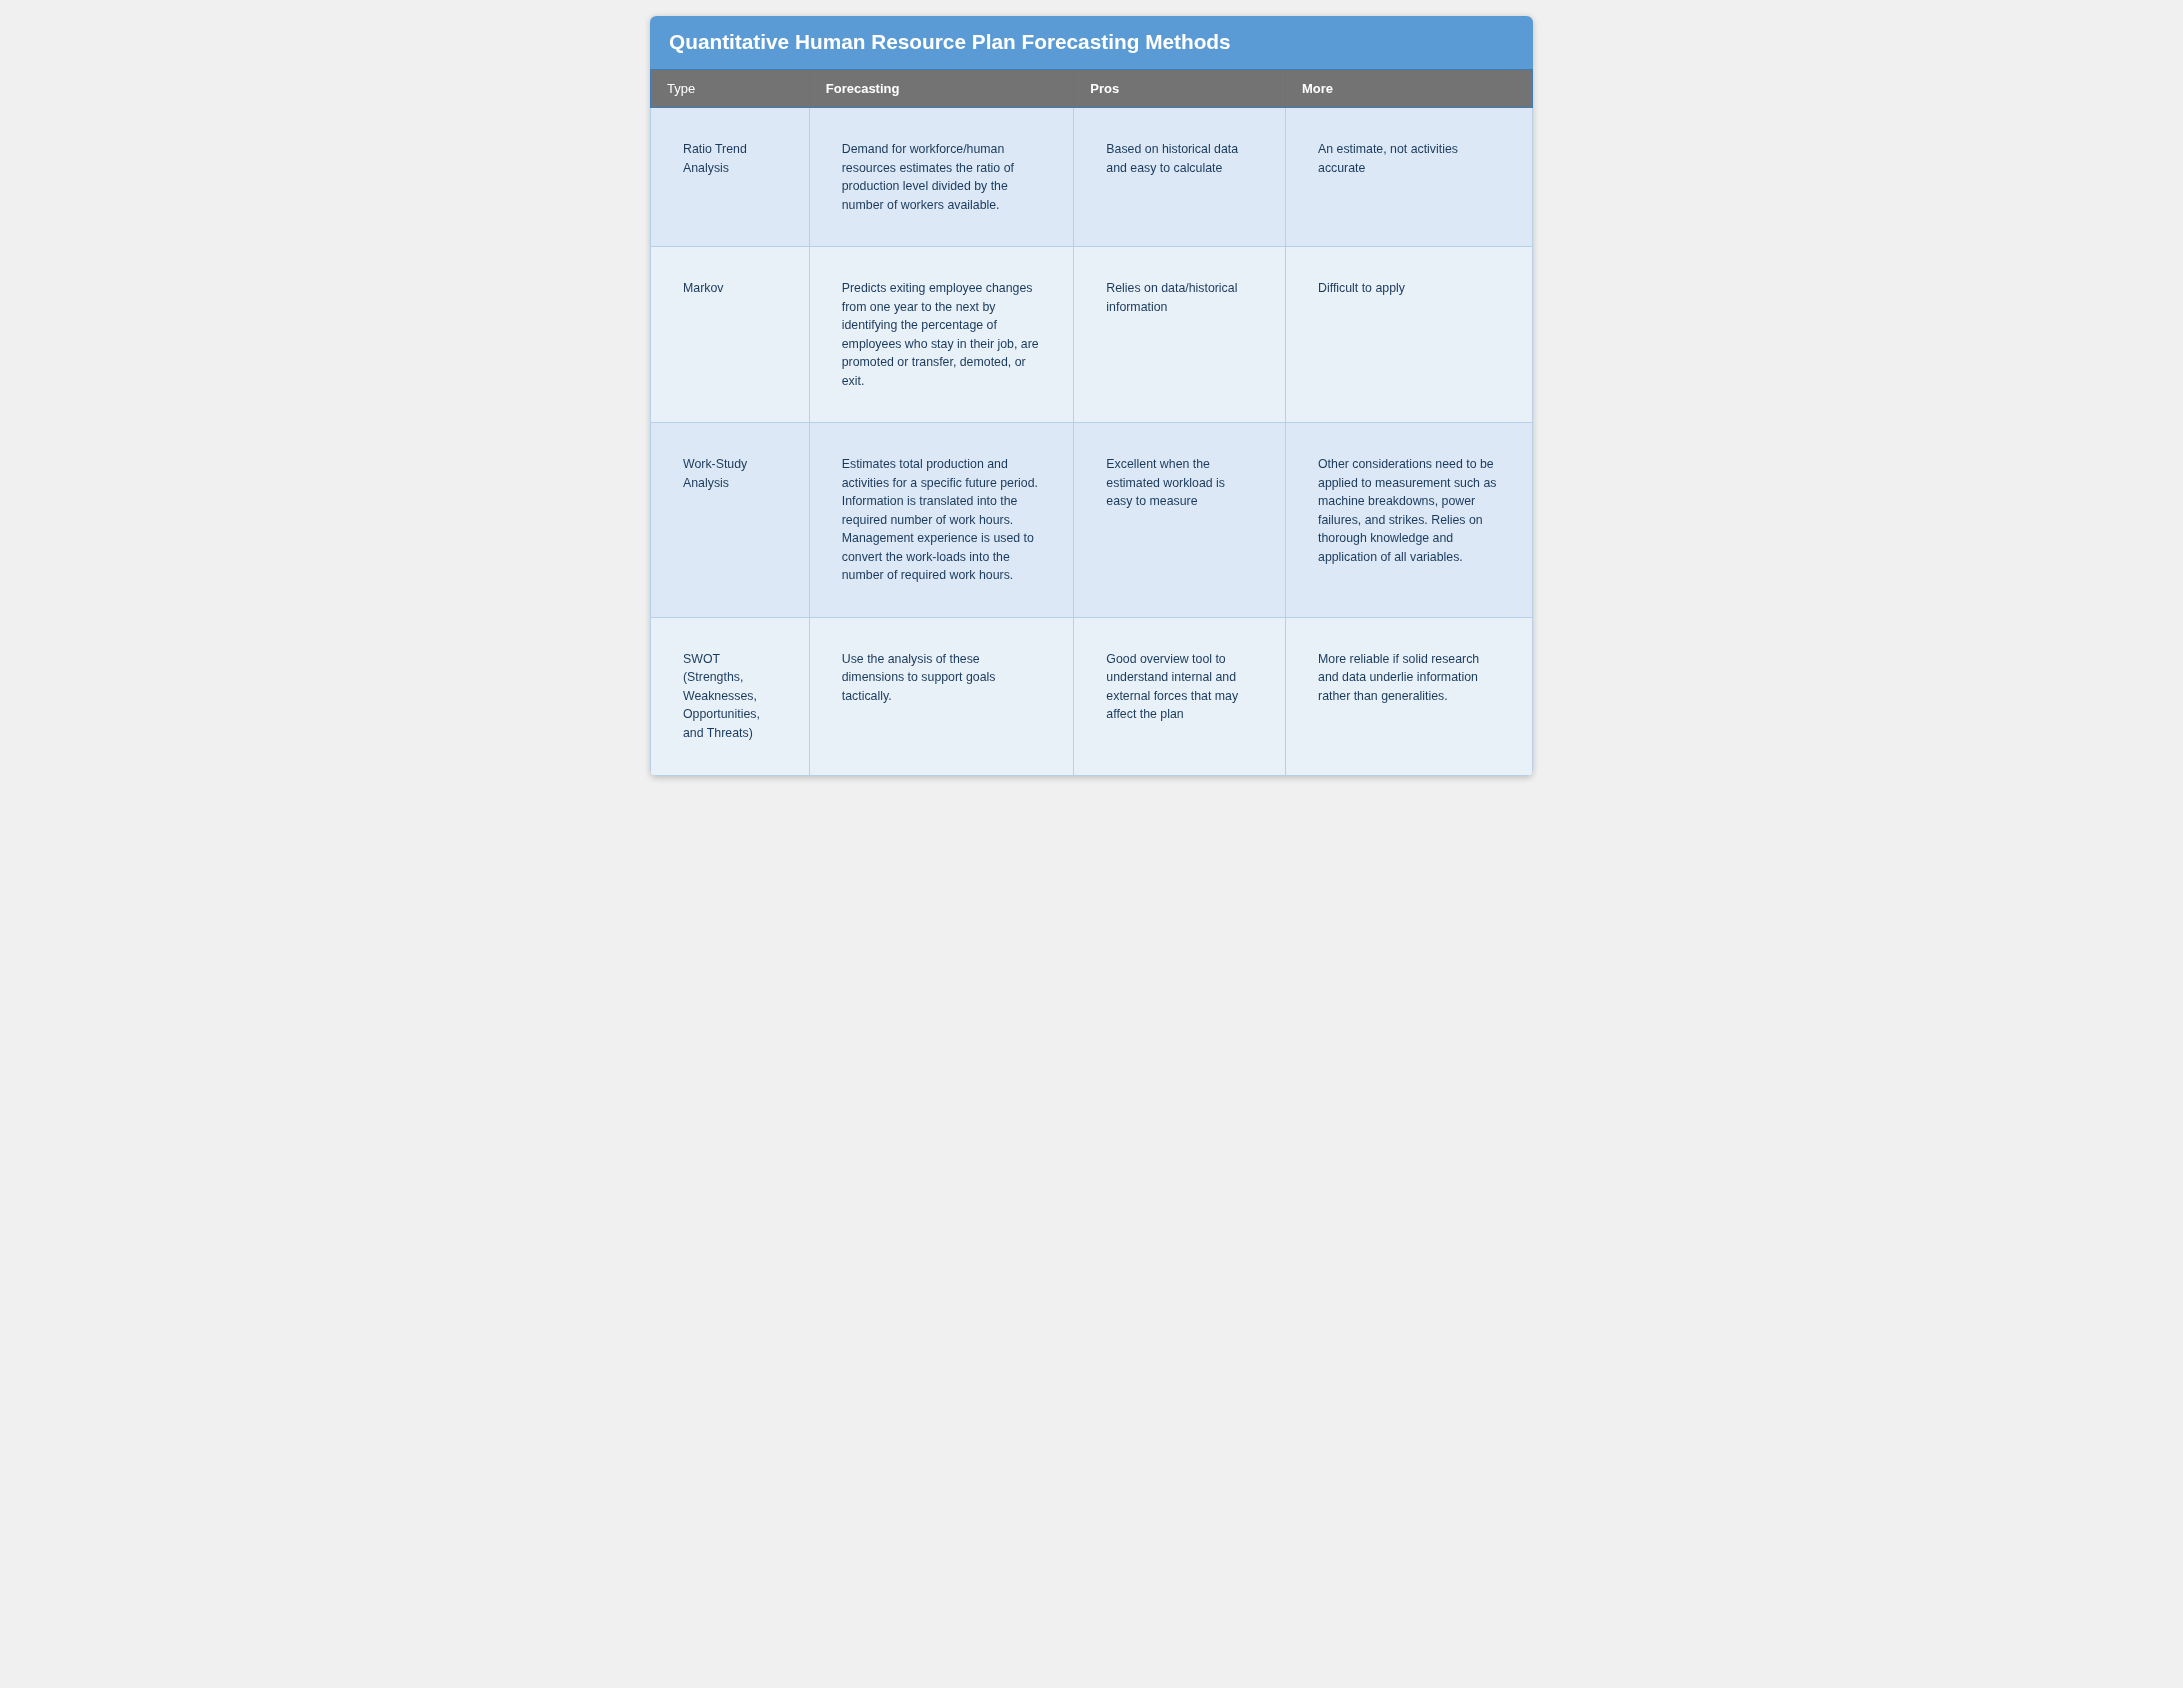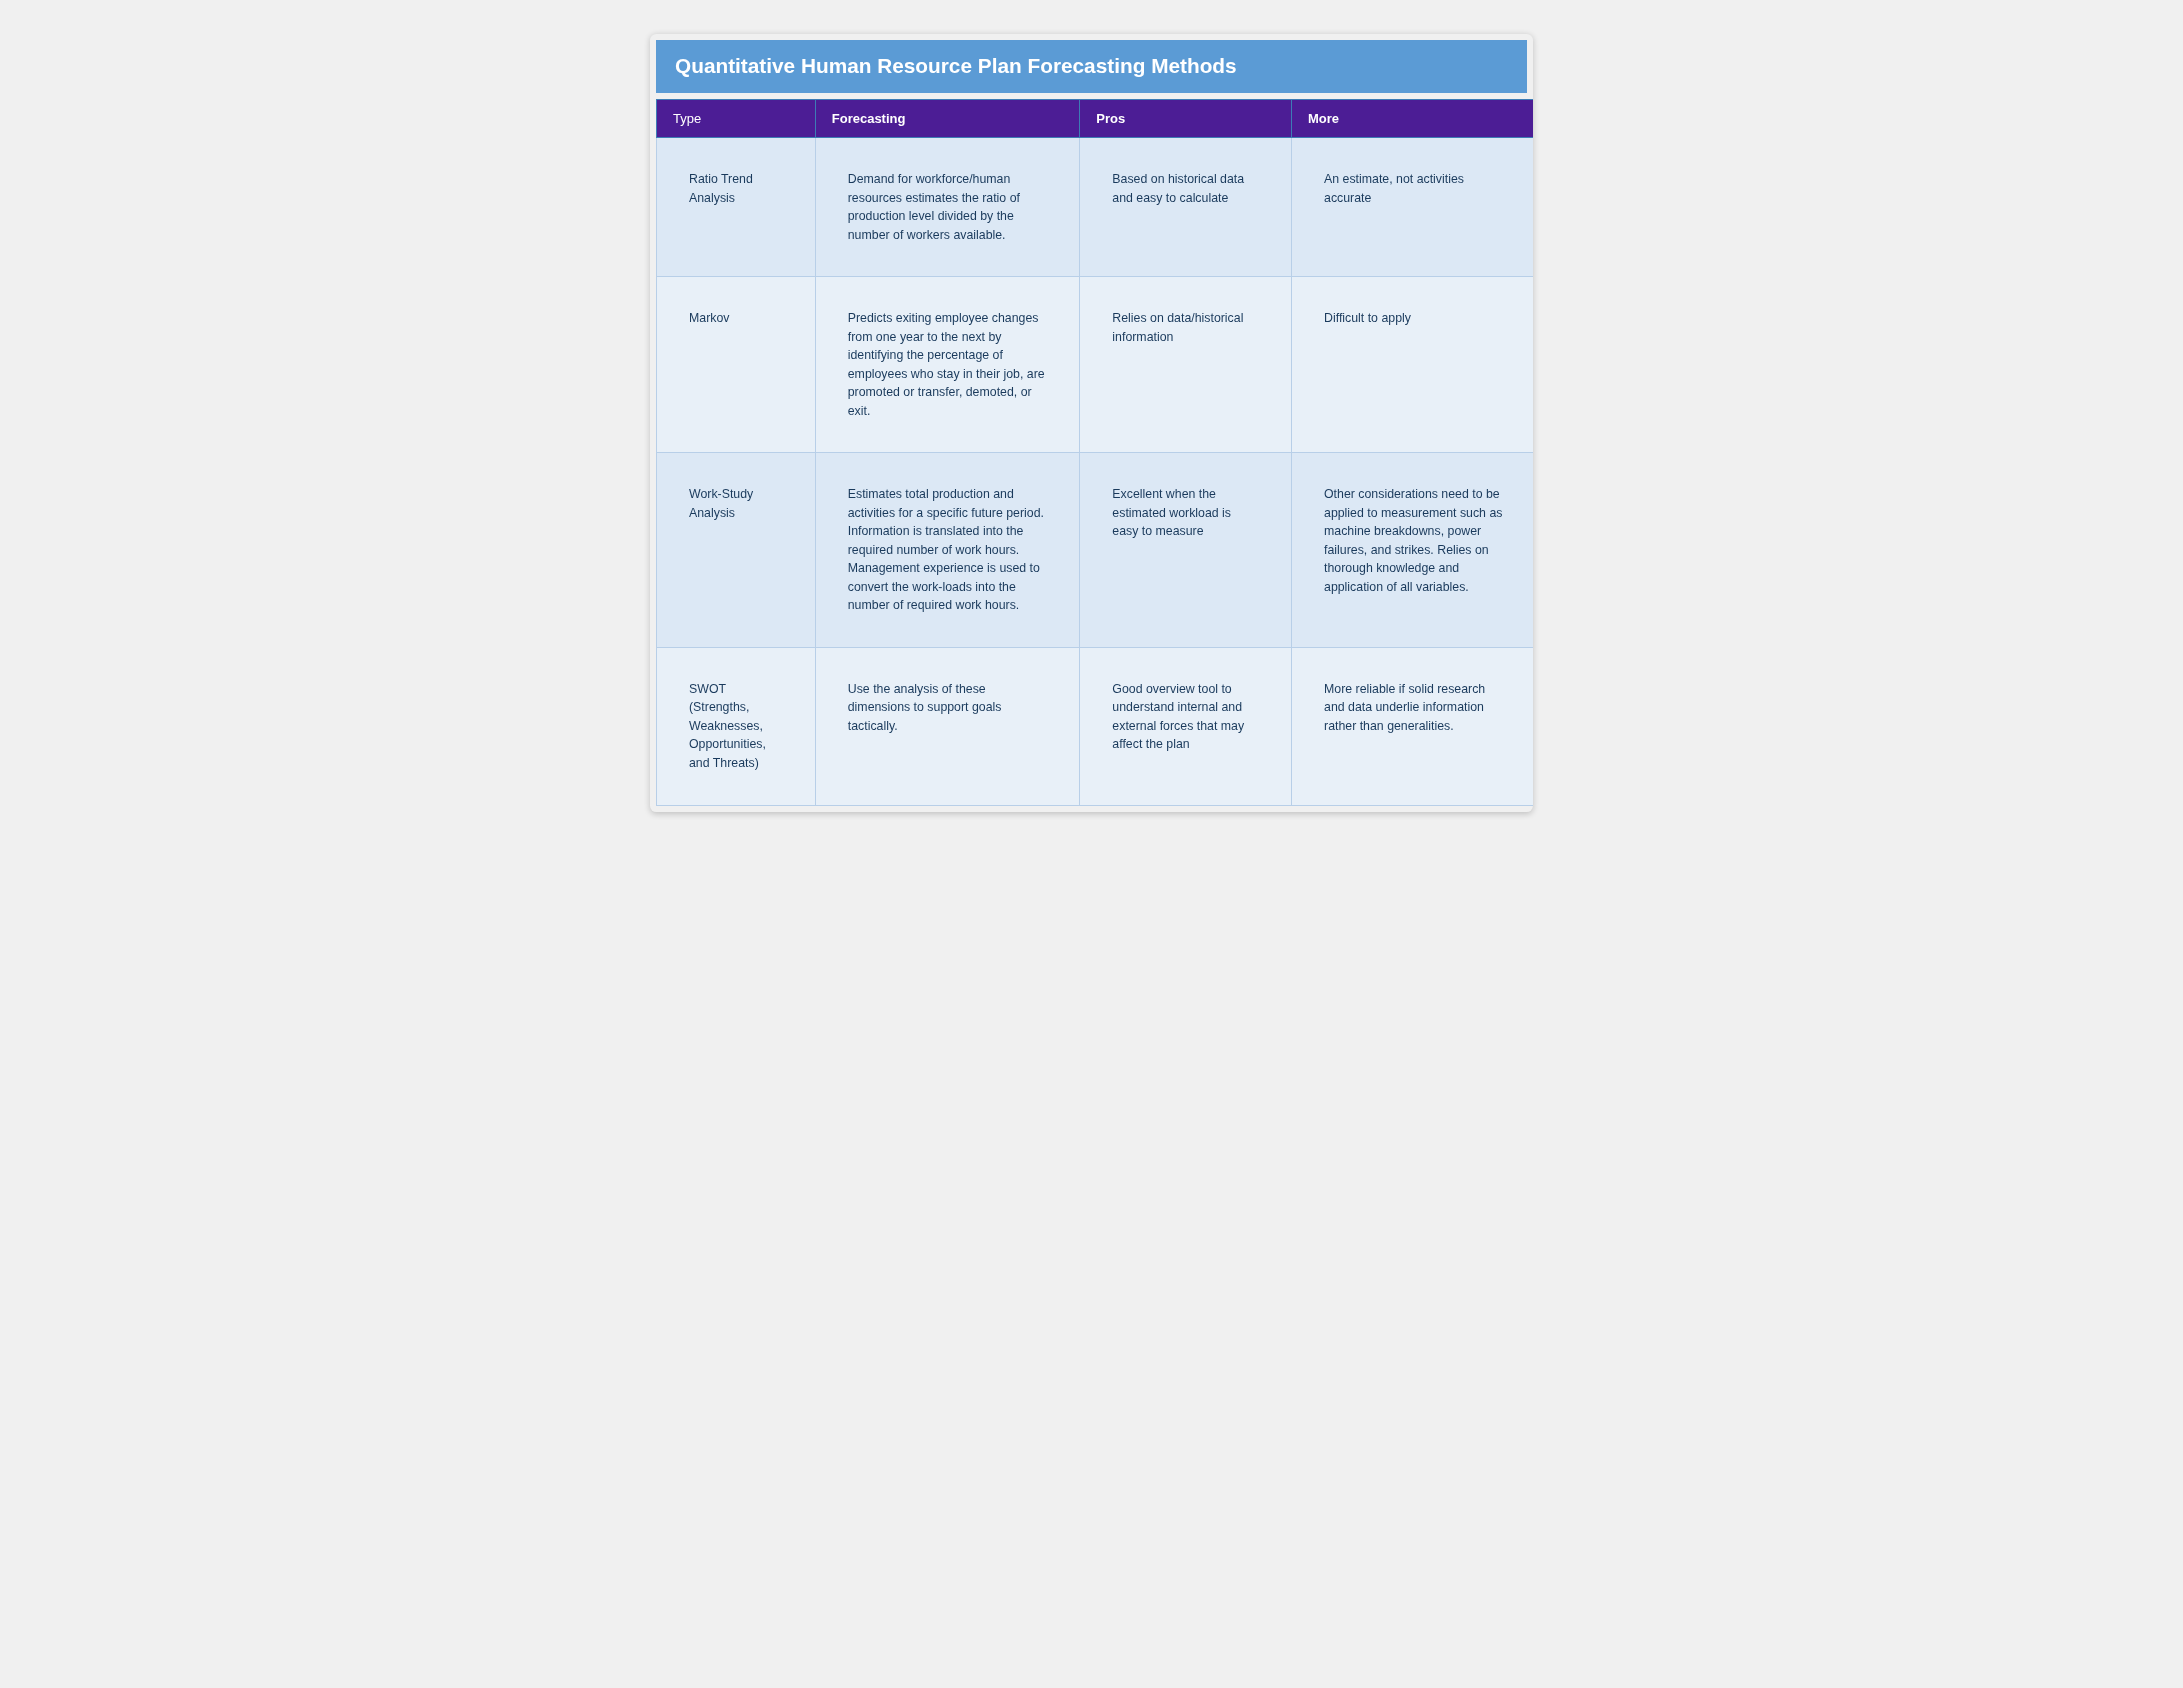--- a/index.html
+++ b/index.html
@@ -1,17 +1,17 @@
 <!DOCTYPE html>
 <html style="font-size:13px"><head>
   <meta charset="utf-8">
   <style>
     * {
       box-sizing: border-box;
-      margin: 6px;
+      margin: 0;
       padding: 0;
     }
 
     body {
       font-family: Arial, sans-serif;
       background: #f0f0f0;
       display: flex;
       justify-content: center;
       align-items: flex-start;
       padding: 16px;
@@ -32,21 +32,21 @@
       font-weight: bold;
       padding: 14.4px 19px;
     }
 
     table {
       width: 100%;
       border-collapse: collapse;
     }
 
     thead tr {
-      background-color: #4c1d95;
+      background-color: #737373;
     }
 
     thead th {
       color: #ffffff;
       font-weight: bold;
       font-size: 1em;
       padding: 11.2px 16px;
       text-align: left;
       border: 0.8px solid #3d7cb5;
     }

